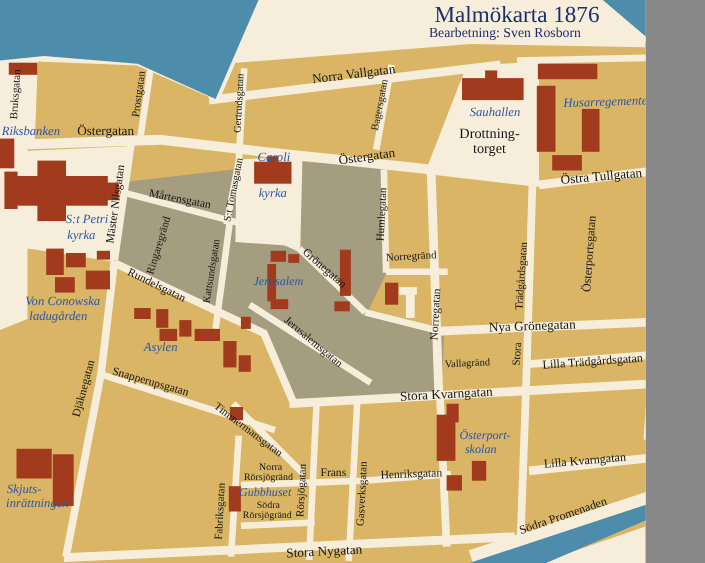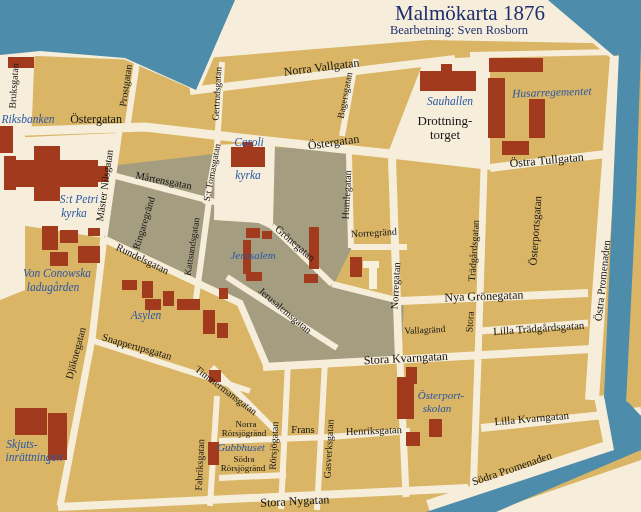--- a/index.html
+++ b/index.html
@@ -1,16 +1,16 @@
 <!DOCTYPE html>
 <html><head>
 <meta charset="utf-8">
 <style>
   html,body{margin:0;padding:0;background:#888;}
-  #stage{position:relative;width:641px;height:512px;overflow:hidden;background:#0369a1;}
+  #stage{position:relative;width:587px;height:512px;overflow:hidden;background:#0369a1;}
   svg{display:block;}
   text{font-family:"Liberation Serif","DejaVu Serif",serif;}
   .street-label{fill:#151515;}
   .square-label{fill:#151515;}
   .place-label{fill:#2a57a5;font-style:italic;}
   .title-label{fill:#1c2e6e;}
   .subtitle-label{fill:#1c2e6e;}
 </style>
 </head>
 <body>

